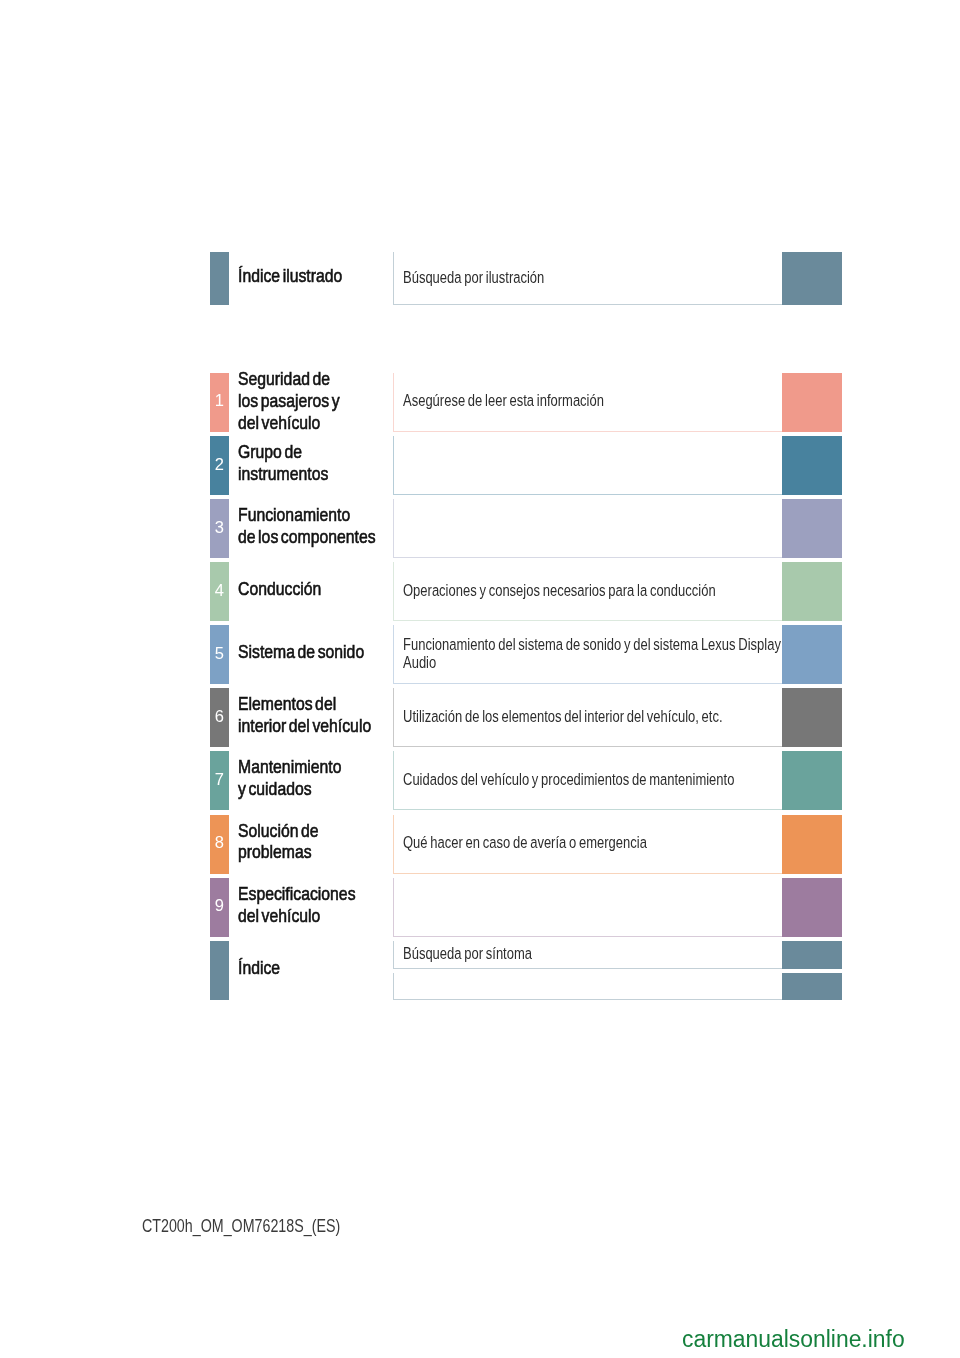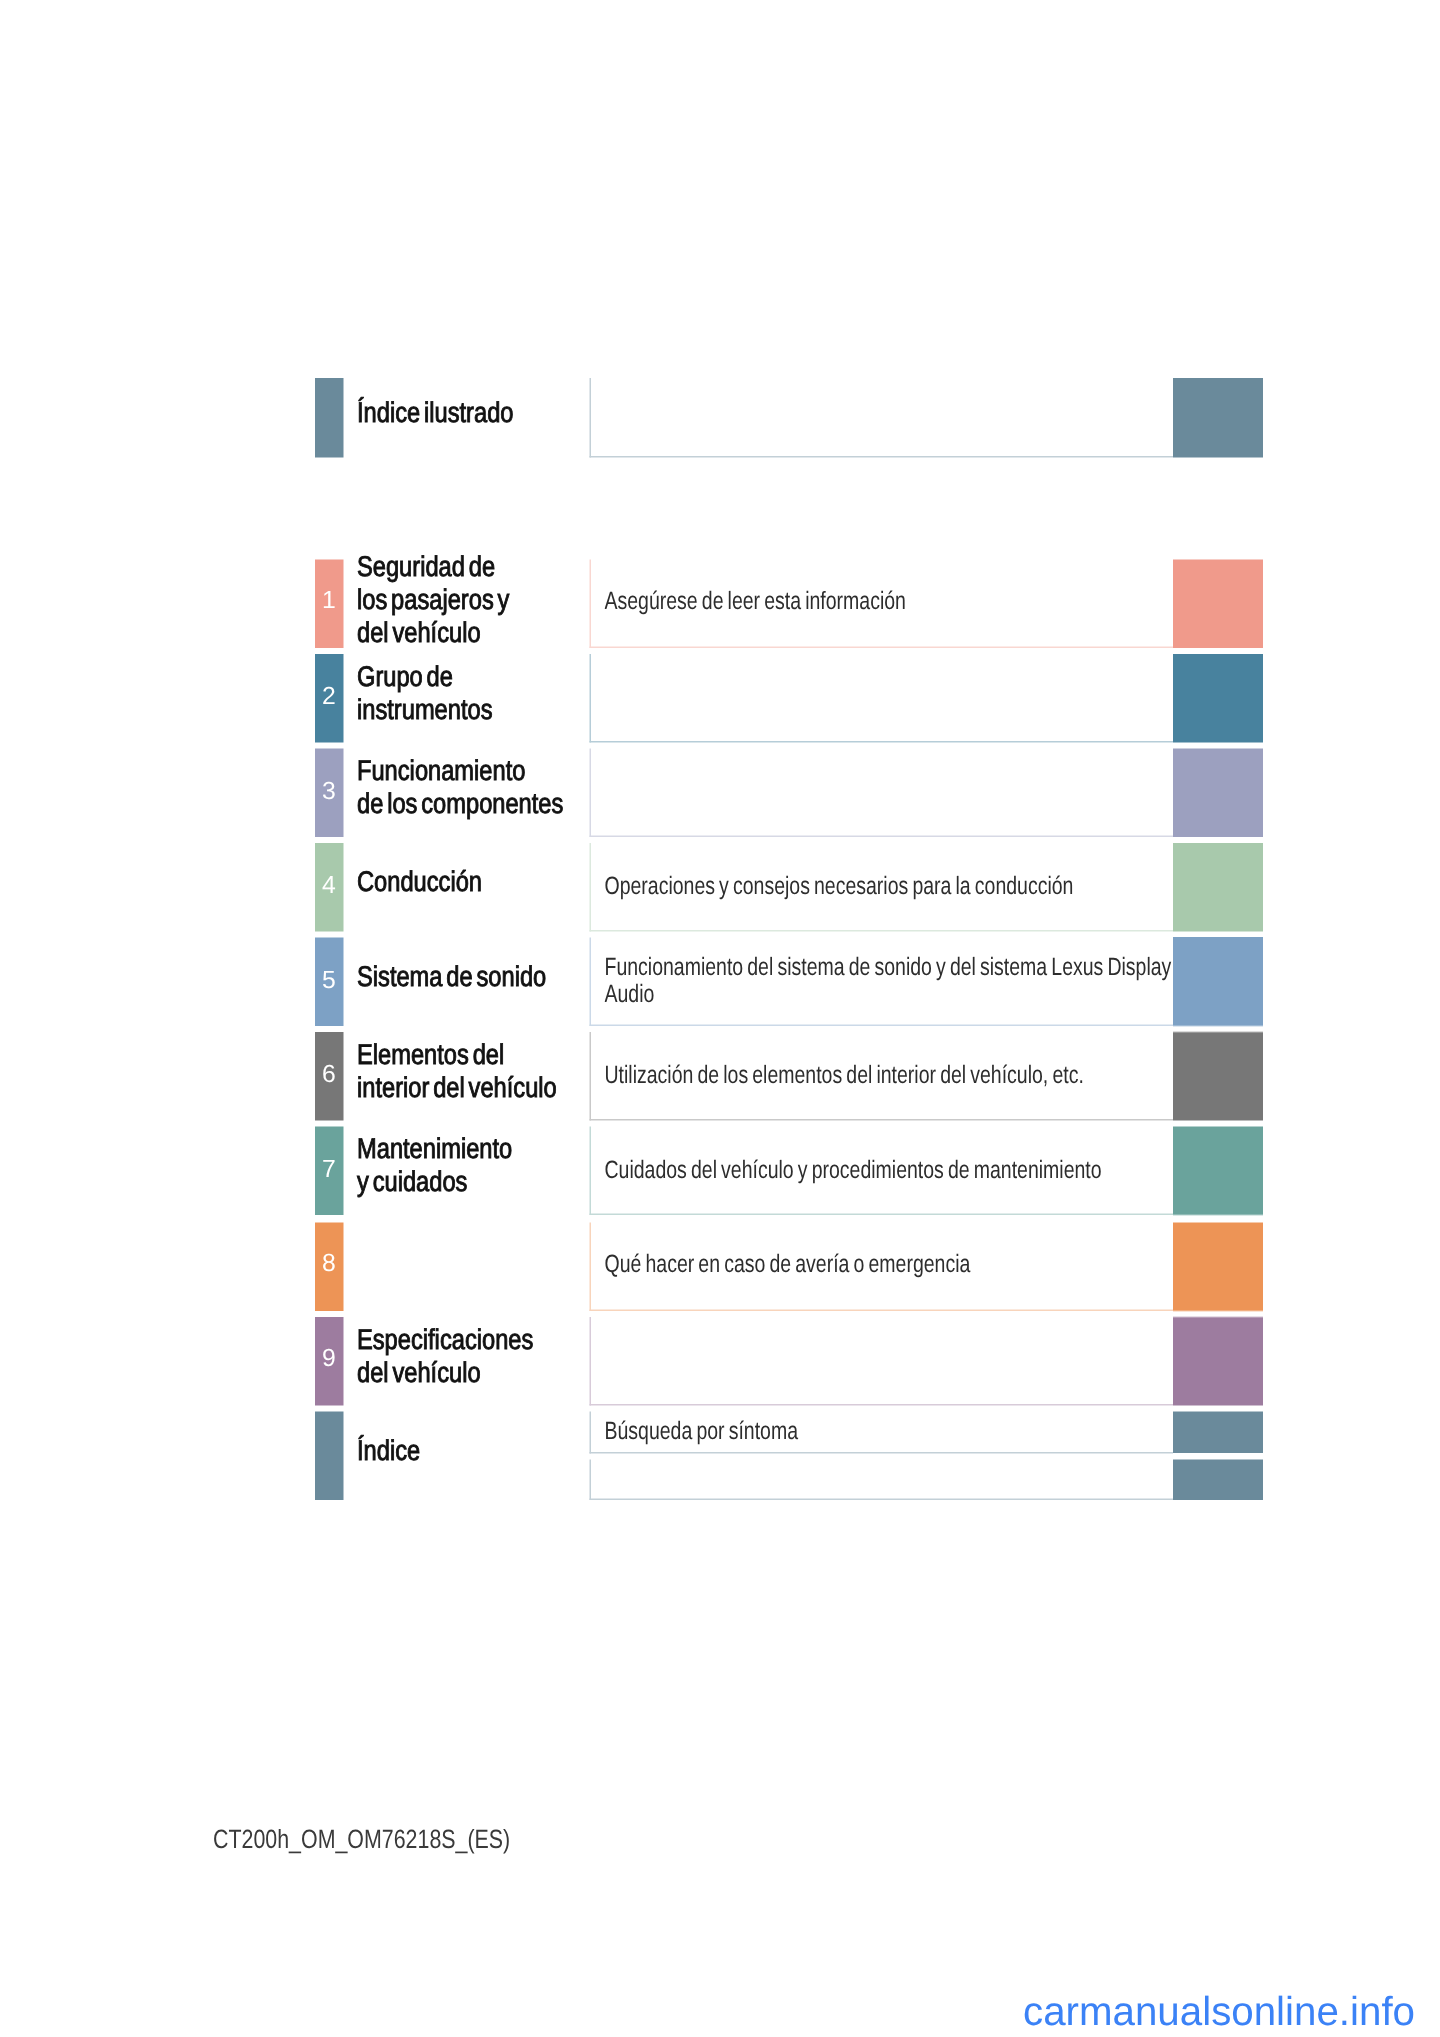--- a/index.html
+++ b/index.html
@@ -28,36 +28,39 @@
         transform:translateY(calc(-50% - 0.8px));
         color:#2d2d2d;font-size:16.7px;line-height:18.15px;}
   .desc span{display:inline-block;transform:scaleX(0.7785) translateZ(0);
              transform-origin:left center;white-space:nowrap;word-spacing:-1.1px;}
 
   .swatch{position:absolute;left:782px;width:60px;top:0;height:100%;}
 
   .footer{position:absolute;left:142px;top:1215.6px;font-size:17.6px;color:#3a3a3a;}
   .footer span{display:inline-block;transform:scaleX(0.8105) translateZ(0);
                transform-origin:left center;white-space:nowrap;}
-  .watermark{position:absolute;left:682px;top:1326.2px;font-size:27px;color:#3b82f6;}
+  .watermark{position:absolute;left:682px;top:1326.2px;font-size:23px;color:#15803d;}
   .watermark span{display:inline-block;transform:scaleX(0.995) translateZ(0);
                   transform-origin:left center;white-space:nowrap;}
 </style>
 </head>
 <body>
 
 <div class="page">
  <div class="contents-table">
   <div class="row" style="top:251.7px;height:53.7px">
     <div class="tab" style="top: 0px; height: 53.7px; background: rgb(106, 138, 155);">
     </div>
     <div class="title" style="top:24.1px">
       <span>Índice ilustrado</span>
     </div>
     <div class="desc-box" style="border-color: rgb(195, 208, 215);"></div>
+    <div class="desc">
+      <span>Búsqueda por ilustración</span>
+    </div>
     <div class="swatch" style="background: rgb(106, 138, 155);"></div>
   </div>
   <div class="row" style="top:372.8px;height:58.9px">
     <div class="tab" style="top: 0px; height: 58.9px; background: rgb(240, 154, 139);">
       <div class="tab-num">1</div>
     </div>
     <div class="title" style="top:28.7px">
       <span>Seguridad de</span><br><span>los pasajeros y</span><br><span>del vehículo</span>
     </div>
     <div class="desc-box" style="border-color: rgb(249, 215, 209);"></div>
@@ -135,20 +138,23 @@
     <div class="desc-box" style="border-color: rgb(195, 218, 215);"></div>
     <div class="desc">
       <span>Cuidados del vehículo y procedimientos de mantenimiento</span>
     </div>
     <div class="swatch" style="background: rgb(106, 163, 156);"></div>
   </div>
   <div class="row" style="top:814.5px;height:59.2px">
     <div class="tab" style="top: 0px; height: 59.2px; background: rgb(237, 148, 86);">
       <div class="tab-num">8</div>
     </div>
+    <div class="title" style="top:27.1px">
+      <span>Solución de</span><br><span>problemas</span>
+    </div>
     <div class="desc-box" style="border-color: rgb(248, 212, 187);"></div>
     <div class="desc">
       <span>Qué hacer en caso de avería o emergencia</span>
     </div>
     <div class="swatch" style="background: rgb(237, 148, 86);"></div>
   </div>
   <div class="row" style="top:878.0px;height:58.6px">
     <div class="tab" style="top: 0px; height: 58.6px; background: rgb(157, 124, 159);">
       <div class="tab-num">9</div>
     </div>

